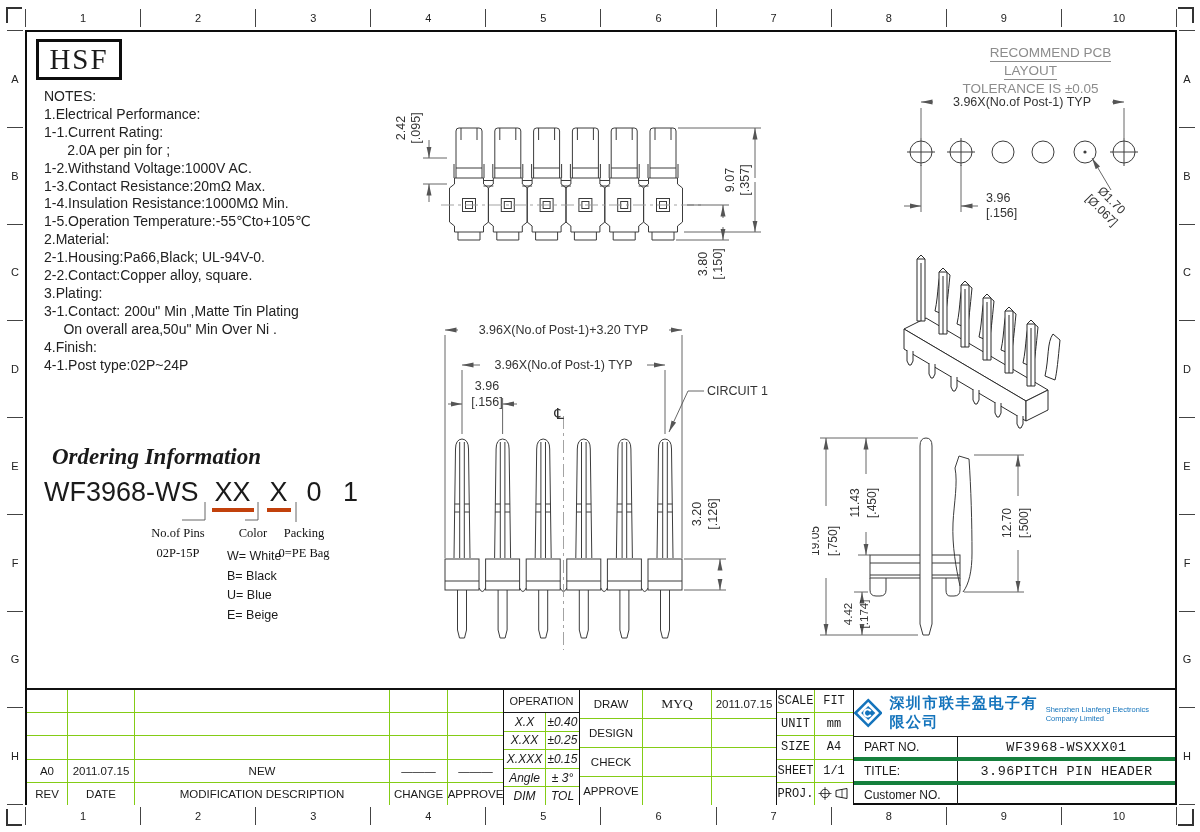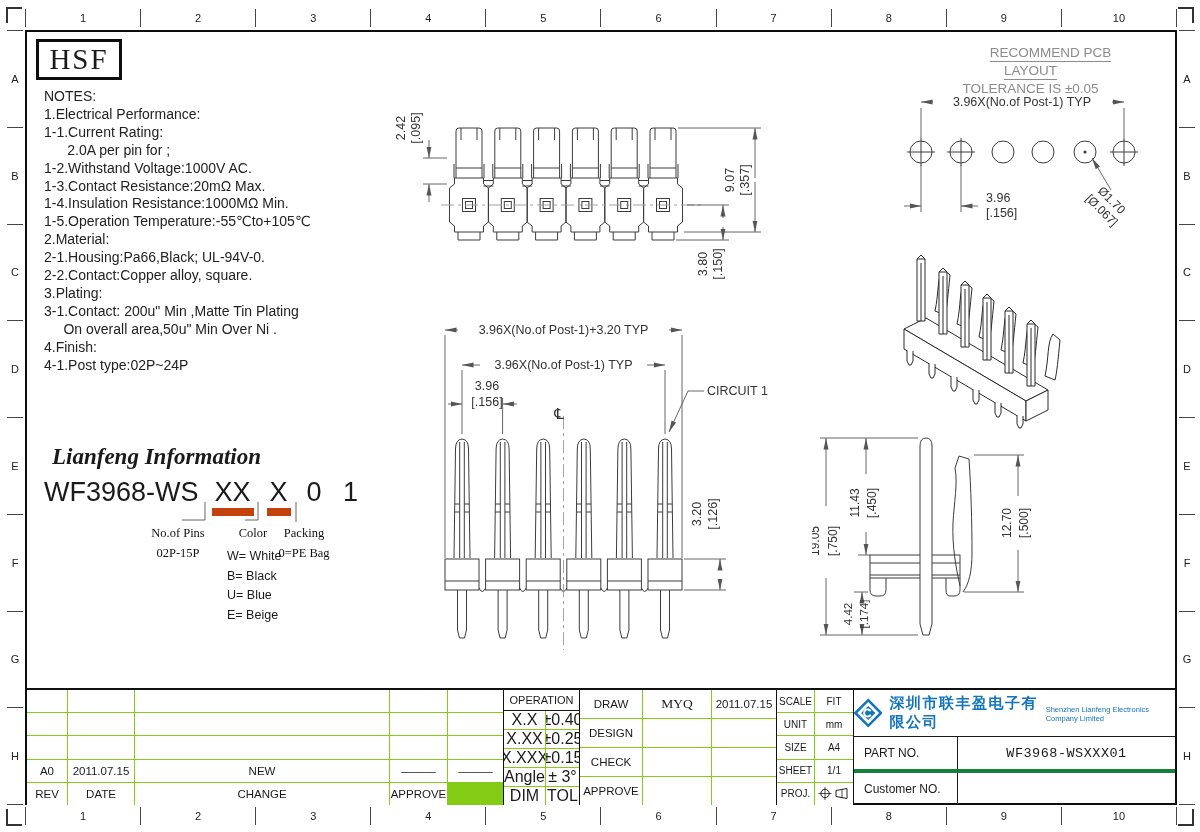--- a/index.html
+++ b/index.html
@@ -22,21 +22,21 @@
   
   .hsf{left:36px;top:39px;width:86px;height:41px;border:3px solid #0d0d0d;box-sizing:border-box;
        display:flex;align-items:center;justify-content:center;
        font-family:"Liberation Serif","DejaVu Serif",serif;font-size:29px;letter-spacing:2px;}
   .notes{left:44px;top:88px;font-size:14px;line-height:17.9px;white-space:pre;color:#222;}
   
   .ord-title{left:52px;top:444px;font-family:"Liberation Serif","DejaVu Serif",serif;
              font-style:italic;font-weight:bold;font-size:23px;}
   .partnum{left:44px;top:477px;font-family:Liberation Sans, sans-serif;font-size:27px;
            display:flex;align-items:baseline;}
-  .partnum .seg{margin-left:13px;padding:0 3px;border-bottom:8px solid #c2410c;}
+  .partnum .seg{margin-left:13px;padding:0 3px;border-bottom:4px solid #c2410c;}
   .partnum .seg-last{margin-left:13px;padding:0 3px;letter-spacing:7px;}
   .ordlbl{font-family:"Liberation Serif","DejaVu Serif",serif;font-size:12.5px;text-align:center;color:#111;}
   .ordopts{font-family:Liberation Sans, sans-serif;font-size:12.5px;line-height:19.5px;text-align:left;}
   
   .pcbhead{left:938px;top:44px;width:185px;text-align:center;color:#8c8c8c;font-size:13.5px;line-height:18px;}
   .pcbhead .u{border-bottom:1px solid #8c8c8c;padding-bottom:1px;margin-left:40px;}
   
   svg text{font-family:"Liberation Sans","DejaVu Sans",sans-serif;fill:#333;}
   .geo{stroke:#3c3c3c;fill:none;stroke-width:1;}
   .geow{stroke:#3c3c3c;fill:#fff;stroke-width:1;}
@@ -45,24 +45,24 @@
   
   .tb{left:27px;top:688px;width:1148px;height:117px;border-top:2px solid #111;
       box-sizing:border-box;display:flex;font-size:11.5px;}
   .tb-sec{border-left:1.5px solid #111;box-sizing:border-box;height:100%;}
   .tb-sec:first-child{border-left:none;}
   .tbl{display:grid;background:#84cc16;gap:1px;height:100%;box-sizing:border-box;}
   .tbl>div{background:#fff;display:flex;align-items:center;justify-content:center;overflow:hidden;white-space:nowrap;}
   .rev{width:476px;grid-template-columns:40px 66px 1fr 57px 55px;grid-template-rows:repeat(5,1fr);}
   .operwrap{width:76px;display:flex;flex-direction:column;}
   .operhead{height:22px;display:flex;align-items:center;justify-content:center;border-bottom:1px solid #1a1a1a;font-size:11px;}
-  .oper{flex:1;grid-template-columns:41px 1fr;grid-template-rows:repeat(5,1fr);font-size:16px;}
+  .oper{flex:1;grid-template-columns:41px 1fr;grid-template-rows:repeat(5,1fr);font-size:12px;font-style:italic;}
   .sign{width:197px;grid-template-columns:62px 68px 1fr;grid-template-rows:repeat(4,1fr);}
   .sign>div:nth-child(2){font-family:"Liberation Serif","DejaVu Serif",serif;font-size:13.5px;}
-  .info{width:77px;grid-template-columns:37px 1fr;grid-template-rows:repeat(5,1fr);font-size:10px;}
+  .info{width:77px;grid-template-columns:37px 1fr;grid-template-rows:repeat(5,1fr);font-size:12px;font-family:Liberation Mono, monospace;}
   .company{flex:1;display:flex;flex-direction:column;}
   .co-head{height:46px;border-bottom:1px solid #1a1a1a;display:flex;align-items:center;justify-content:center;gap:7px;}
   .co-names{display:flex;flex-direction:row;align-items:center;}
   .co-cn{color:#1474bc;font-weight:bold;font-size:15px;letter-spacing:1.5px;}
   .co-en{color:#1474bc;font-size:7.5px;margin-top:1px;}
   .co-row{flex:1;display:flex;border-bottom:4px solid #15803d;}
   .co-row:last-child{border-bottom:none;}
   .co-lab{width:104px;border-right:1px solid #1a1a1a;display:flex;align-items:center;padding-left:10px;box-sizing:border-box;font-size:12px;}
   .co-val{flex:1;display:flex;align-items:center;justify-content:center;
           font-family:"Liberation Mono","DejaVu Sans Mono",monospace;font-size:13.5px;letter-spacing:0.5px;}
@@ -125,21 +125,21 @@
       <div>G</div>
       <div>H</div>
     </div>
 
   <div class="frame"></div>
 
   <div class="abs hsf">HSF</div>
 
   <div class="abs notes"><div>NOTES:</div><div>1.Electrical Performance:</div><div>1-1.Current Rating:</div><div>      2.0A per pin for ;</div><div>1-2.Withstand Voltage:1000V AC.</div><div>1-3.Contact Resistance:20mΩ Max.</div><div>1-4.Insulation Resistance:1000MΩ Min.</div><div>1-5.Operation Temperature:-55℃to+105℃</div><div>2.Material:</div><div>2-1.Housing:Pa66,Black; UL-94V-0.</div><div>2-2.Contact:Copper alloy, square.</div><div>3.Plating:</div><div>3-1.Contact: 200u" Min ,Matte Tin Plating</div><div>     On overall area,50u" Min Over Ni .</div><div>4.Finish:</div><div>4-1.Post type:02P~24P</div></div>
 
-  <div class="abs ord-title">Lianfeng Information</div>
+  <div class="abs ord-title">Ordering Information</div>
   <div class="abs partnum">
     <span>WF3968-WS</span>
     <span class="seg">XX</span>
     <span class="seg">X</span>
     <span class="seg-last">0 1</span>
   </div>
   <svg class="abs" style="left:40px;top:500px;" width="300" height="30">
     <path class="dim" d="M165,2 L165,20 L142,20" stroke="#333"></path>
     <path class="dim" d="M218,2 L218,20 L205,20" stroke="#333"></path>
     <path class="dim" d="M256,2 L256,22" stroke="#333"></path>
@@ -460,20 +460,21 @@
         <div></div>
         <div></div>
         <div></div>
         <div>A0</div>
         <div>2011.07.15</div>
         <div>NEW</div>
         <div>———</div>
         <div>———</div>
         <div>REV</div>
         <div>DATE</div>
+        <div>MODIFICATION  DESCRIPTION</div>
         <div>CHANGE</div>
         <div>APPROVE</div>
       </div>
 
     <div class="tb-sec operwrap">
       <div class="operhead">OPERATION</div>
       <div class="tbl oper">
           <div>X.X</div>
           <div>±0.40</div>
           <div>X.XX</div>
@@ -533,19 +534,23 @@
         <div class="co-names">
           <div class="co-cn">深圳市联丰盈电子有限公司</div>
           <div class="co-en">Shenzhen Lianfeng Electronics Company Limited</div>
         </div>
       </div>
       <div class="co-row">
         <div class="co-lab">PART NO.</div>
         <div class="co-val">WF3968-WSXXX01</div>
       </div>
       <div class="co-row">
+        <div class="co-lab">TITLE:</div>
+        <div class="co-val">3.96PITCH PIN HEADER</div>
+      </div>
+      <div class="co-row">
         <div class="co-lab">Customer NO.</div>
         <div class="co-val"></div>
       </div>
     </div>
   </div>
 
 </div>
 
 </body></html>

